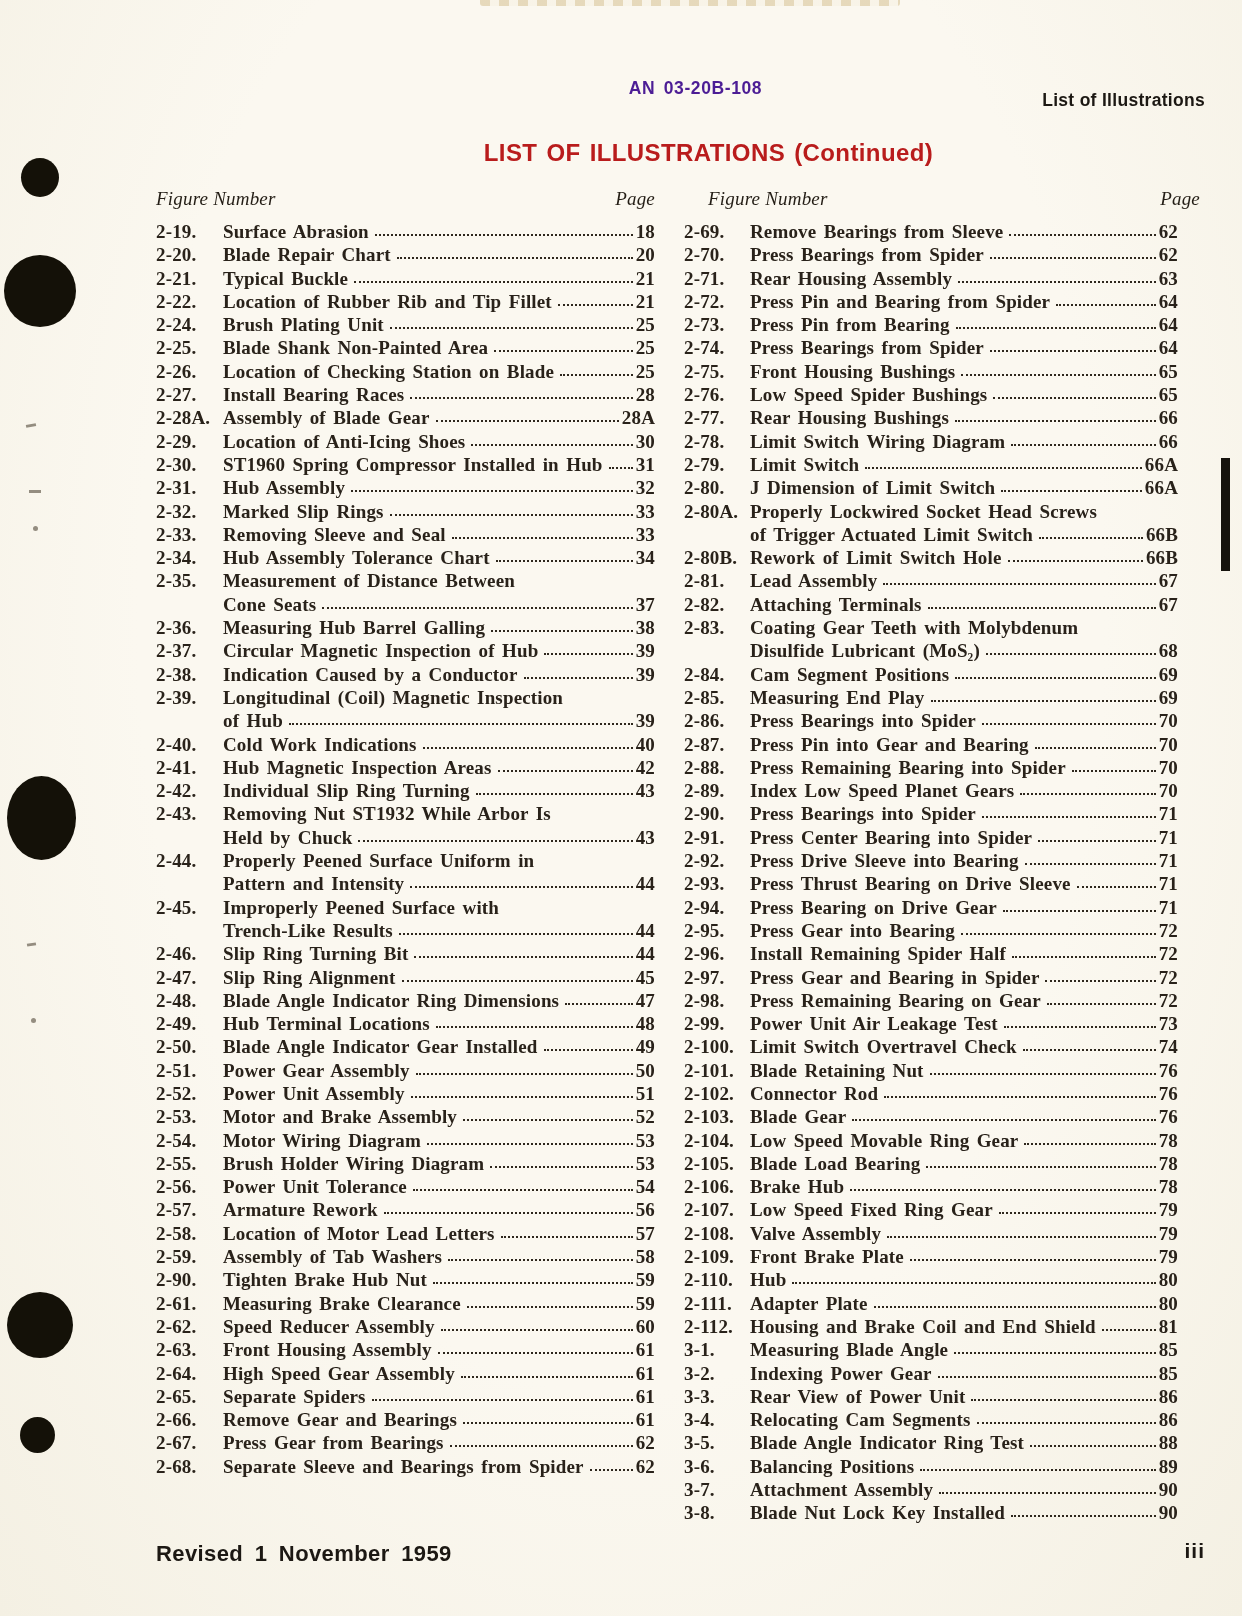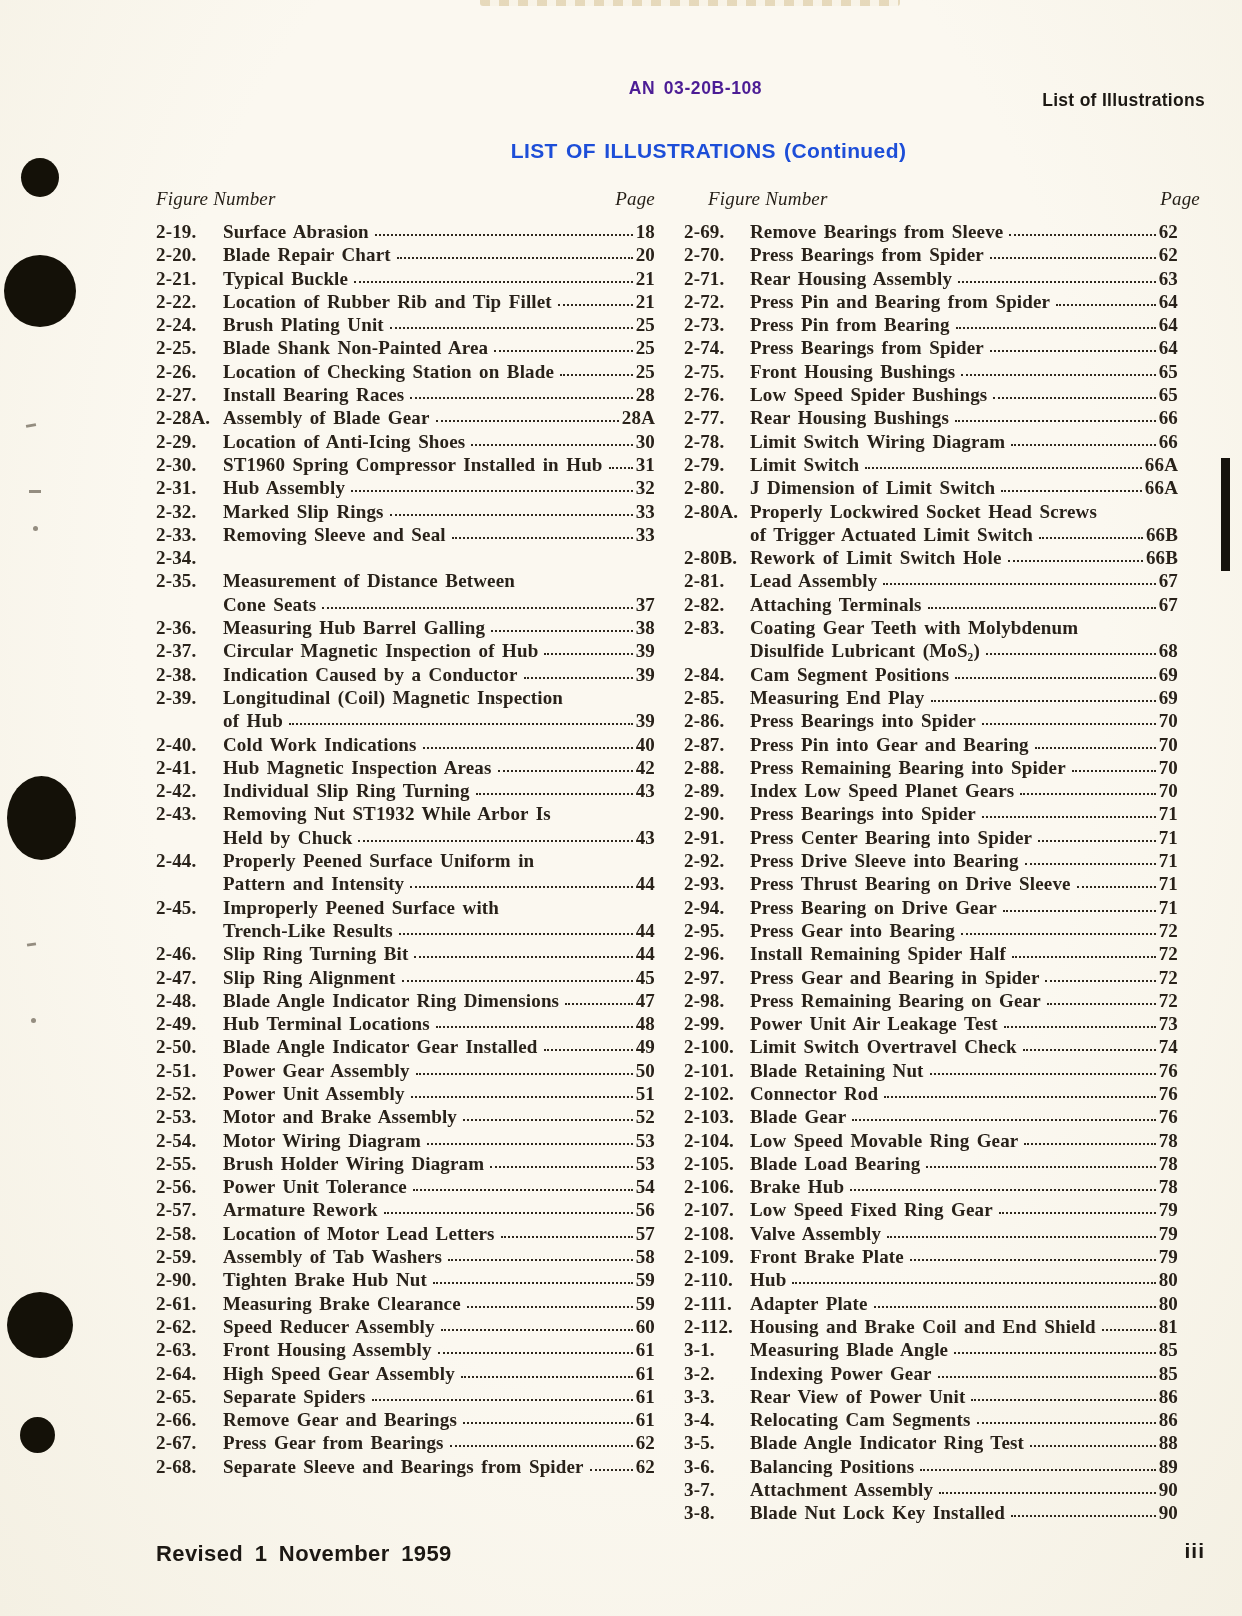--- a/index.html
+++ b/index.html
@@ -19,21 +19,21 @@
     font-size:17.5px; letter-spacing:.6px; color:#4c1d95; word-spacing:3px;
   }
   .section-label {
     position:absolute; right:0; top:12px;
     font-family:"Liberation Sans", sans-serif; font-weight:bold;
     font-size:17.5px; letter-spacing:.3px; color:#1c1813;
   }
   .page-title {
     position:absolute; top:139px; left:156px; width:1049px; text-align:center; padding-left:28px;
     font-family:"Liberation Sans", sans-serif; font-weight:bold;
-    font-size:21px; letter-spacing:.4px; color:#1d4ed8; word-spacing:2px;
+    font-size:24px; letter-spacing:.4px; color:#b91c1c; word-spacing:2px;
   }
   
   .col-head { position:absolute; top:188px; display:flex; justify-content:space-between;
     font-style:italic; font-size:19px; color:#241e16; letter-spacing:.2px; }
   .col-head.left  { left:156px; width:499px; }
   .col-head.right { left:708px; width:492px; }
   
   .toc-col { position:absolute; top:220px; font-size:19px; font-weight:bold;
     line-height:23.3px; letter-spacing:.15px; word-spacing:2.5px; color:#29221a; }
   .toc-col.left  { left:156px; width:499px;font-family:Liberation Serif, serif; }
@@ -244,20 +244,27 @@
       <div class="entry-body">
         <div class="line">
           <span class="t">Removing Sleeve and Seal</span>
           <span class="leaders"></span>
           <span class="pg">33</span>
         </div>
       </div>
     </div>
     <div class="entry">
       <span class="fig-num">2-34.</span>
+      <div class="entry-body">
+        <div class="line">
+          <span class="t">Hub Assembly Tolerance Chart</span>
+          <span class="leaders"></span>
+          <span class="pg">34</span>
+        </div>
+      </div>
     </div>
     <div class="entry">
       <span class="fig-num">2-35.</span>
       <div class="entry-body">
         <div class="line">
           <span class="t">Measurement of Distance Between</span>
         </div>
         <div class="line">
           <span class="t">Cone Seats</span>
           <span class="leaders"></span>

